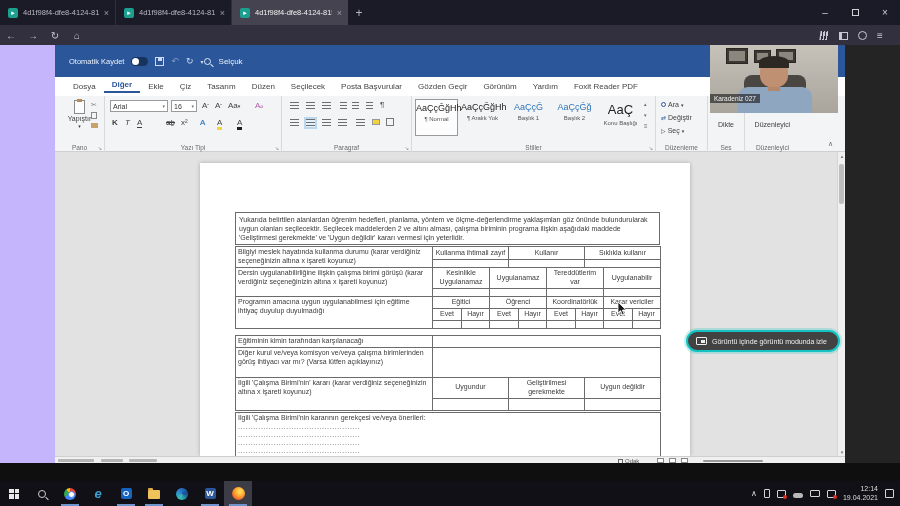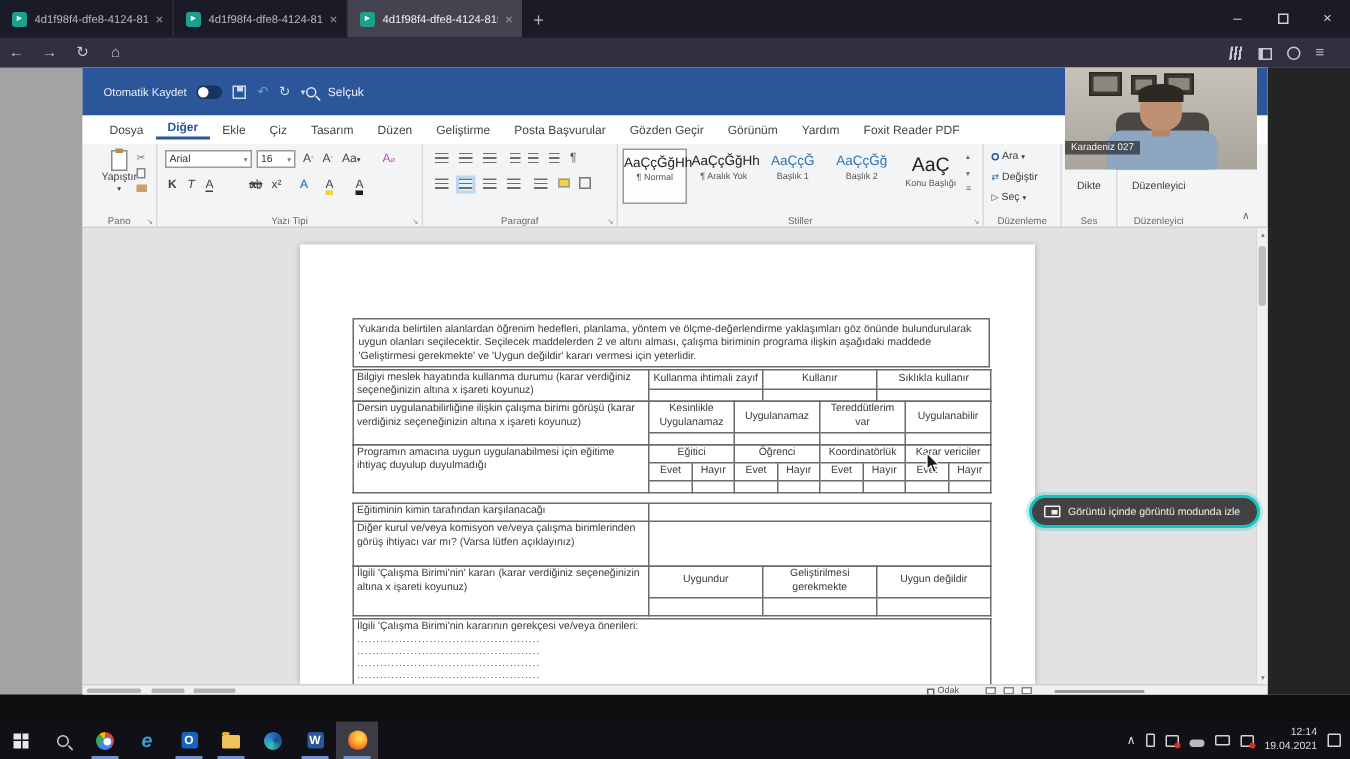--- a/index.html
+++ b/index.html
@@ -30,21 +30,21 @@
   .lock { width:7px; height:5px; background:#4d4d58; border-radius:1px; position:relative; margin-top:3px; }
   .lock:before { content:""; position:absolute; left:1px; top:-3px; width:3px; height:3px; border:1px solid #4d4d58; border-bottom:none; border-radius:2px 2px 0 0; }
   .urltext { flex:1; font-size:7.5px; color:#8a8a94; white-space:nowrap; overflow:hidden; }
   .urltext b { color:#23232b; font-weight:bold; }
   .urlicon { color:#5f5f6a; font-size:9px; }
   .libicon { width:9px; height:9px; background:linear-gradient(90deg,#c9c7d2 0 1.5px,transparent 1.5px 3px,#c9c7d2 3px 4.5px,transparent 4.5px 6px,#c9c7d2 6px 7.5px,transparent 7.5px); transform:skewX(-8deg); }
   .sbicon { width:9px; height:8px; border:1px solid #c9c7d2; border-left-width:3px; }
   .accicon { width:9px; height:9px; border:1px solid #c9c7d2; border-radius:50%; position:relative; }
 
   
-  .video { left:0; top:45px; width:900px; height:418px; background:#a3a3a3; }
+  .video { left:0; top:45px; width:900px; height:418px; background:#c4b5fd; }
   .rightcol { left:845px; top:0; width:55px; height:418px; background:#242424; }
 
   
   .word { left:55px; top:0; width:790px; height:418px; background:#e2e2e2; }
   .wtitle { left:0; top:0; width:790px; height:32px; background:#2b579a; color:#eaf0fb; display:flex; align-items:center; }
   .wtitle .qat { display:flex; align-items:center; gap:7px; padding-left:14px; font-size:7.5px; }
   .toggle { width:17px; height:9px; background:#17345e; border-radius:5px; position:relative; }
   .toggle:before { content:""; position:absolute; left:1px; top:1px; width:7px; height:7px; border-radius:50%; background:#fff; }
   .saveicon { width:9px; height:9px; border:1px solid #cdd9ee; position:relative; }
   .saveicon:before { content:""; position:absolute; left:2px; top:0; width:4px; height:3px; background:#cdd9ee; }
@@ -226,21 +226,21 @@
         </div>
       </div>
 
       <div class="abs wmenu">
         <span>Dosya</span>
         <span class="active">Diğer</span>
         <span>Ekle</span>
         <span>Çiz</span>
         <span>Tasarım</span>
         <span>Düzen</span>
-        <span>Geliştirme</span>
+        <span>Seçilecek</span>
         <span>Posta Başvurular</span>
         <span>Gözden Geçir</span>
         <span>Görünüm</span>
         <span>Yardım</span>
         <span>Foxit Reader PDF</span>
       </div>
 
       <div class="abs ribbon">
 
         <div class="rgroup" style="left:0; width:50px;">

